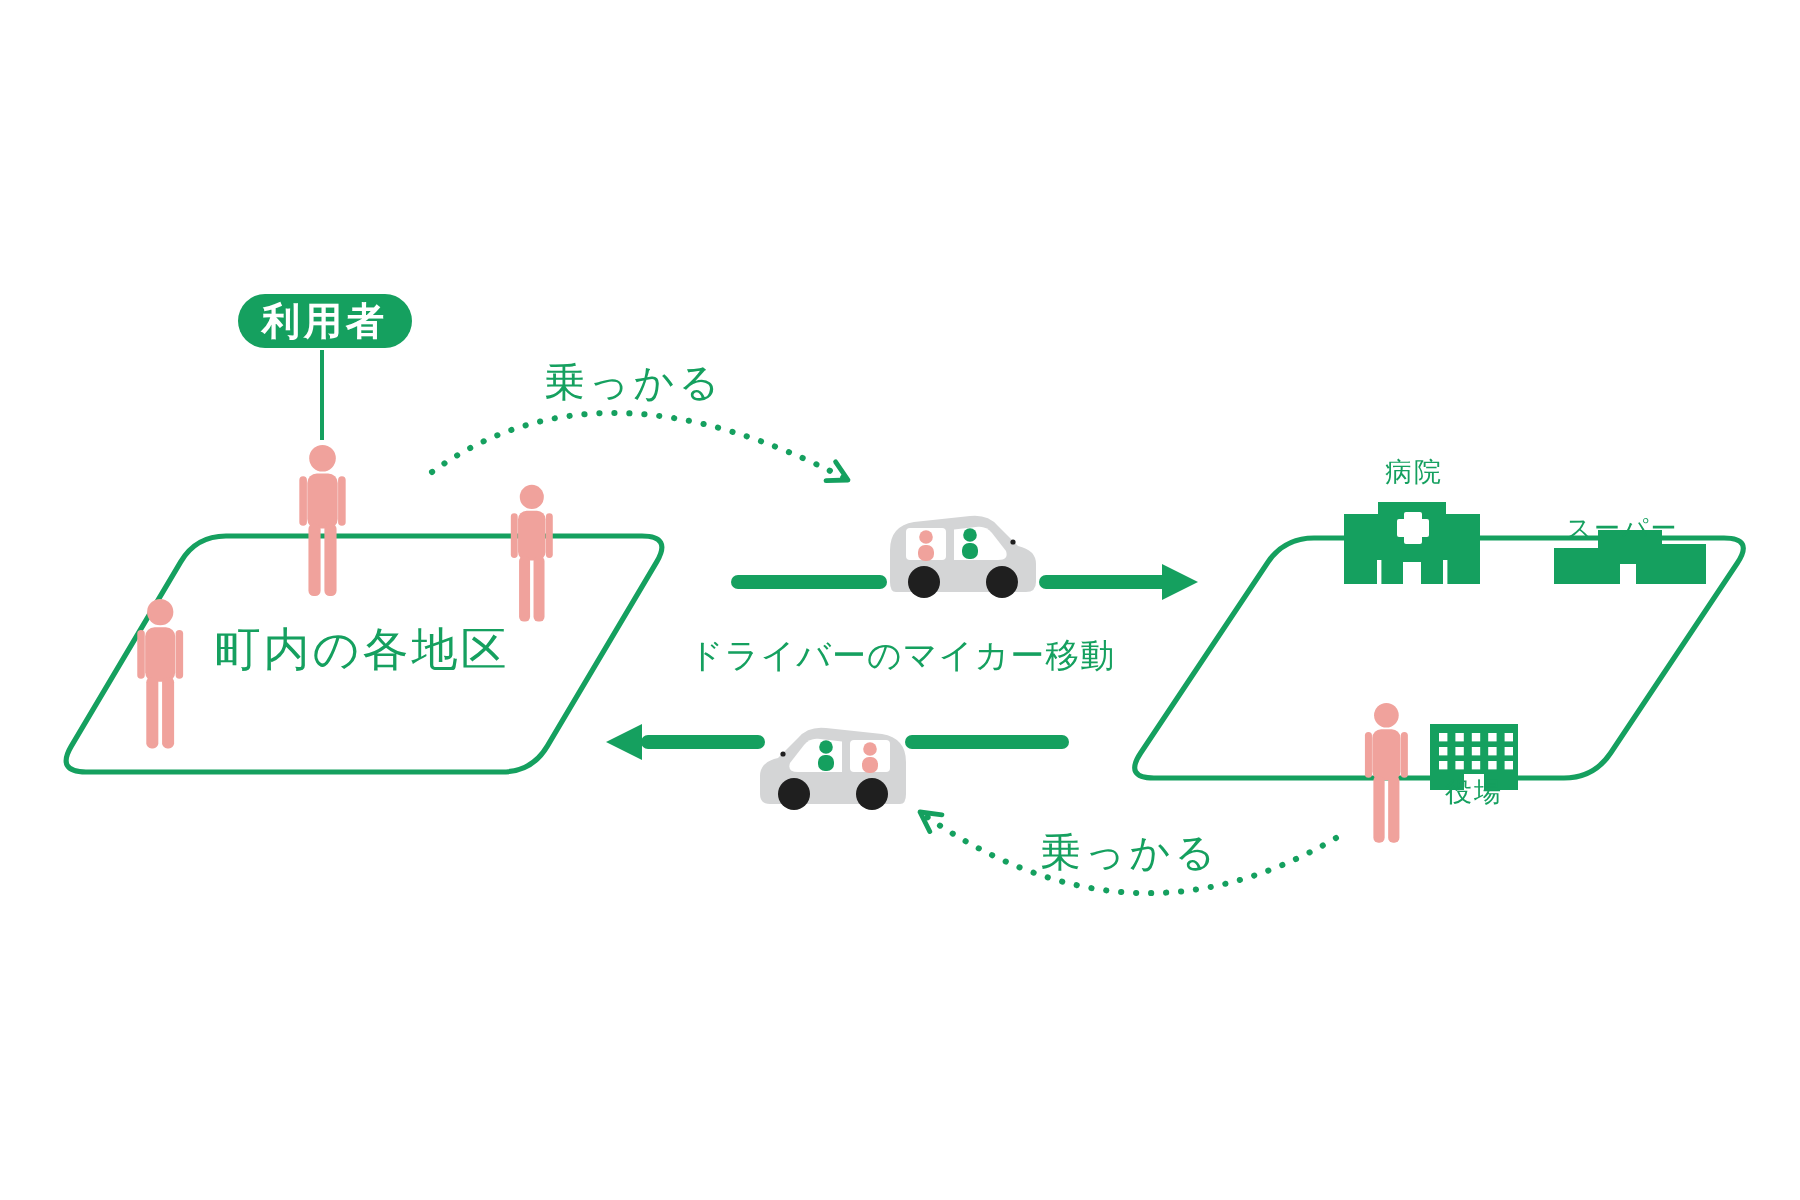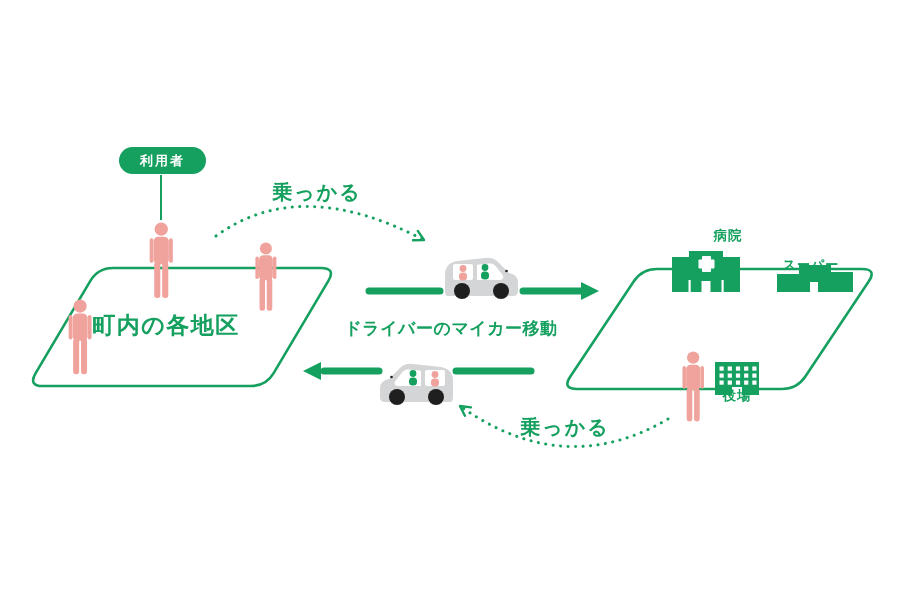--- a/index.html
+++ b/index.html
@@ -8,32 +8,32 @@
   }
   html,body{margin:0;padding:0;background:var(--background);}
   .stage{
     position:relative; width:900px; height:600px; overflow:hidden;
     background:var(--background);
     font-family:"Liberation Sans","DejaVu Sans",sans-serif;
   }
   .stage svg{position:absolute;left:0;top:0;}
   .label{
     position:absolute; transform:translate(-50%,-50%);
-    white-space:nowrap; font-weight:bold; color:var(--green);
+    white-space:nowrap; font-weight:normal; color:var(--green);
     user-select:none; line-height:1;
   }
   .area-label{font-size:23px; letter-spacing:1.5px;}
   .ride-label{font-size:20px; letter-spacing:2px;}
   .caption-label{font-size:17px; letter-spacing:0.5px;}
   .poi-label{font-size:13.5px; letter-spacing:1px;}
   .badge{
     position:absolute; left:119px; top:147px; width:87px; height:27px;
     background:var(--green); color:var(--badge-text);
     border-radius:14px; display:flex; align-items:center; justify-content:center;
-    font-size:13px; font-weight:bold; letter-spacing:2px; user-select:none;font-family:Liberation Serif, serif;
+    font-size:19px; font-weight:bold; letter-spacing:2px; user-select:none;font-family:Liberation Serif, serif;
   }
   
   .sg{stroke:var(--green); fill:none;}
   .outline{stroke-width:2.6;}
   .shaft{stroke-width:7; stroke-linecap:round;}
   .dotted{stroke-width:3; stroke-linecap:round; stroke-dasharray:0.1 7.4;}
   .arc-head{stroke-width:2.4; stroke-linecap:round; stroke-linejoin:round;}
   .fg{fill:var(--green);}
   .fp{fill:var(--pink);}
   .fw{fill:#ffffff;}
@@ -142,25 +142,25 @@
           <rect x="752.3" y="380.5" width="4.2" height="4.2"></rect>
         <rect x="732" y="387" width="10" height="8"></rect>
       </g>
     </g>
   </svg>
 
   <div class="badge">利用者</div>
 
   <div class="label ride-label" style="left:317px; top:192px;">乗っかる</div>
 
-  <div class="label area-label" style="left:166px; top:325px;">町内の各地区</div>
+  <div class="label area-label" style="left:181px; top:325px;">町内の各地区</div>
 
   <div class="label caption-label" style="left:451px; top:328px;">ドライバーのマイカー移動</div>
 
 
-  <div class="label poi-label" style="left:728px; top:236px;">病院</div>
+  <div class="label poi-label" style="left:707px; top:236px;">病院</div>
 
   <div class="label poi-label" style="left:811px; top:252px; font-size:13px;margin-top:12px;">スーパー</div>
 
   <div class="label poi-label" style="left:737px; top:396px;">役場</div>
 
   <div class="label ride-label" style="left:565px; top:427px;">乗っかる</div>
 </div>
 
 </body></html>

